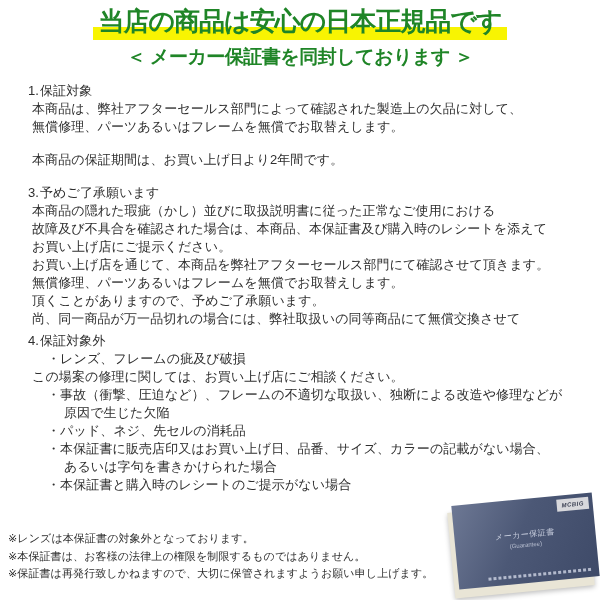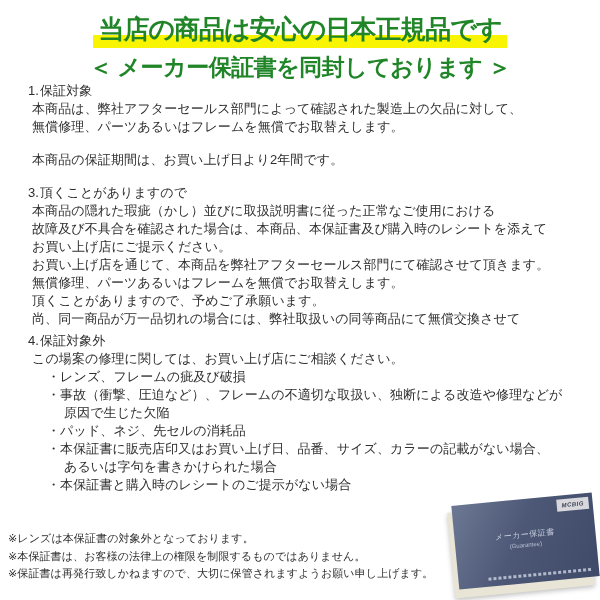--- a/index.html
+++ b/index.html
@@ -2,32 +2,32 @@
 <html><head>
 <meta charset="utf-8">
 <style>
   html,body { margin:0; padding:0; }
   body {
     width:600px; height:600px; position:relative; overflow:hidden;
     background:#ffffff; color:#2e2e2e;
     font-family:"Liberation Sans","DejaVu Sans",sans-serif;
   }
   
-  .header { text-align:center; padding-top:16px; }
+  .header { text-align:center; padding-top:8px; }
   .title-line { line-height:1; }
   .title-hl {
     display:inline-block;
     font-size:26px; font-weight:bold; letter-spacing:-1px;
     color:#1f8527;
     background:linear-gradient(180deg, rgba(0,0,0,0) 60%, #f8f402 60%);
     padding:0 5px 6px 5px;
   }
   .subtitle {
     margin-top:4px;
-    font-size:23px; font-weight:bold; letter-spacing:-0.5px;
+    font-size:19px; font-weight:bold; letter-spacing:-0.5px;
     color:#1f8527;
   }
   
   .content {
     position:absolute; left:28px; top:82px; width:566px;
     font-size:13px; line-height:18px; letter-spacing:0.1px;
   }
   .section { margin-bottom:15px; }
   .section.s3 { margin-bottom:4px; }
   .sec-heading .num { display:inline-block; width:12px; }
@@ -90,40 +90,40 @@
   </div>
 
   <div class="section">
     <div class="sec-body">
       <div class="line">本商品の保証期間は、お買い上げ日より2年間です。</div>
     </div>
   </div>
 
   <div class="section s3">
     <div class="sec-heading">
-      <span class="num">3.</span><span>頂くことがありますので</span>
+      <span class="num">3.</span><span>予めご了承願います</span>
     </div>
     <div class="sec-body">
       <div class="line">本商品の隠れた瑕疵（かし）並びに取扱説明書に従った正常なご使用における</div>
       <div class="line">故障及び不具合を確認された場合は、本商品、本保証書及び購入時のレシートを添えて</div>
       <div class="line">お買い上げ店にご提示ください。</div>
       <div class="line">お買い上げ店を通じて、本商品を弊社アフターセールス部門にて確認させて頂きます。</div>
       <div class="line">無償修理、パーツあるいはフレームを無償でお取替えします。</div>
       <div class="line">頂くことがありますので、予めご了承願います。</div>
       <div class="line">尚、同一商品が万一品切れの場合には、弊社取扱いの同等商品にて無償交換させて</div>
     </div>
   </div>
 
   <div class="section">
     <div class="sec-heading">
       <span class="num">4.</span><span>保証対象外</span>
     </div>
     <div class="sec-body">
+      <div class="line indent1">・レンズ、フレームの疵及び破損</div>
       <div class="line">この場案の修理に関しては、お買い上げ店にご相談ください。</div>
-      <div class="line indent1">・レンズ、フレームの疵及び破損</div>
       <div class="line indent1">・事故（衝撃、圧迫など）、フレームの不適切な取扱い、独断による改造や修理などが</div>
       <div class="line indent2">原因で生じた欠陥</div>
       <div class="line indent1">・パッド、ネジ、先セルの消耗品</div>
       <div class="line indent1">・本保証書に販売店印又はお買い上げ日、品番、サイズ、カラーの記載がない場合、</div>
       <div class="line indent2">あるいは字句を書きかけられた場合</div>
       <div class="line indent1">・本保証書と購入時のレシートのご提示がない場合</div>
     </div>
   </div>
 
 </div>

